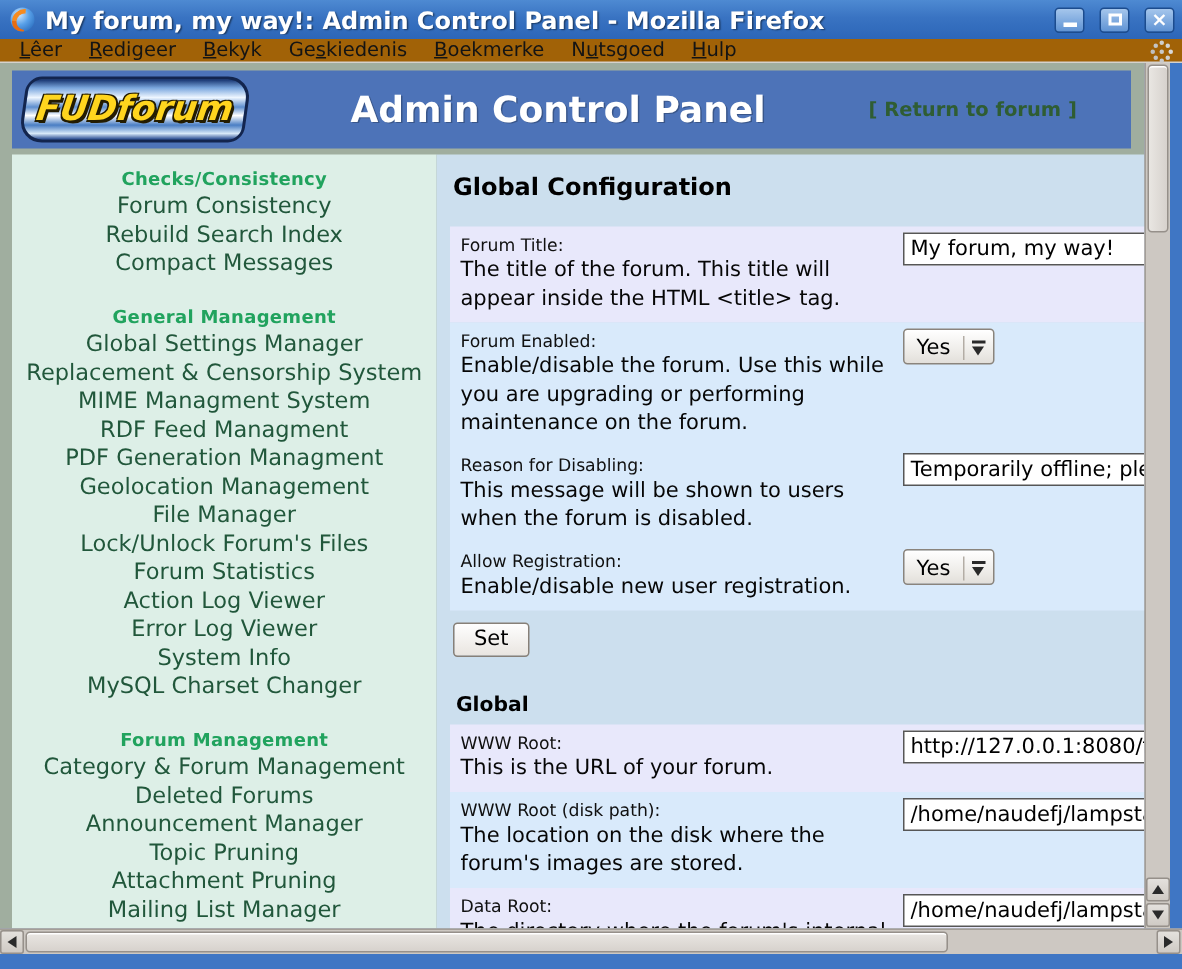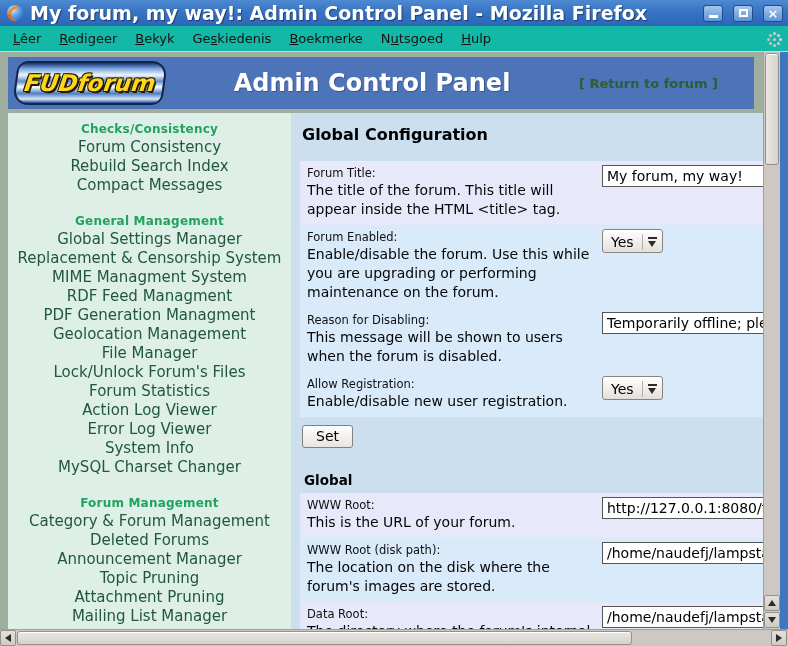--- a/index.html
+++ b/index.html
@@ -10,31 +10,31 @@
 
   
   .titlebar { height:26px; display:flex; align-items:center; padding:0 5px 0 7px;
     background:linear-gradient(#4e8ad2 0%, #3973c2 45%, #2c66b8 100%); gap:7px; }
   .ff-icon { width:16px; height:16px; border-radius:50%; flex:0 0 16px;
     background:radial-gradient(circle at 35% 30%, #cfe8ff 0%, #58a0e8 45%, #1b5cb0 100%);
     position:relative; overflow:hidden; }
   .ff-icon::after { content:""; position:absolute; left:1px; top:1px; width:11px; height:11px;
     border-radius:50%; border:3px solid transparent; border-top-color:#f68b1f; border-left-color:#e86c12;
     transform:rotate(-40deg); }
-  .title-text { color:#fff; font-size:19px; font-weight:bold; text-shadow:1px 1px 1px rgba(0,0,0,.45);
+  .title-text { color:#fff; font-size:16px; font-weight:bold; text-shadow:1px 1px 1px rgba(0,0,0,.45);
     flex:1; white-space:nowrap; overflow:hidden; }
   .winbtn { width:20px; height:17px; border-radius:3px; border:1px solid #1c4c8e;
     background:linear-gradient(#a5c6ec, #5f93d4); display:flex; align-items:center; justify-content:center;
     margin-left:3px; cursor:default; }
   .winbtn .glyph-min { width:9px; height:3px; background:#fff; margin-top:7px; }
   .winbtn .glyph-max { width:9px; height:8px; border:2px solid #fff; }
   .winbtn .glyph-close { color:#fff; font-size:13px; font-weight:bold; line-height:1; }
 
   
-  .menubar { height:26px; background:#14b8a6; border-bottom:1px solid #d6d2cd;
+  .menubar { height:16px; background:#a16207; border-bottom:1px solid #d6d2cd;
     display:flex; align-items:center; padding-left:4px; }
   .menu-item { font-size:13px; color:#141414; padding:3px 9px; white-space:nowrap; }
   .menu-item .u { text-decoration:underline; }
   .throbber { margin-left:auto; margin-right:6px; width:16px; height:16px; position:relative; }
   .throbber i { position:absolute; left:7px; top:7px; width:3px; height:3px; border-radius:50%;
     background:#c9c9c9;
     box-shadow:0 -6px 0 #cfcfcf, 4px -4px 0 #d4d4d4, 6px 0 0 #d9d9d9, 4px 4px 0 #cfcfcf,
                0 6px 0 #c9c9c9, -4px 4px 0 #c4c4c4, -6px 0 0 #bfbfbf, -4px -4px 0 #c4c4c4; }
 
   

